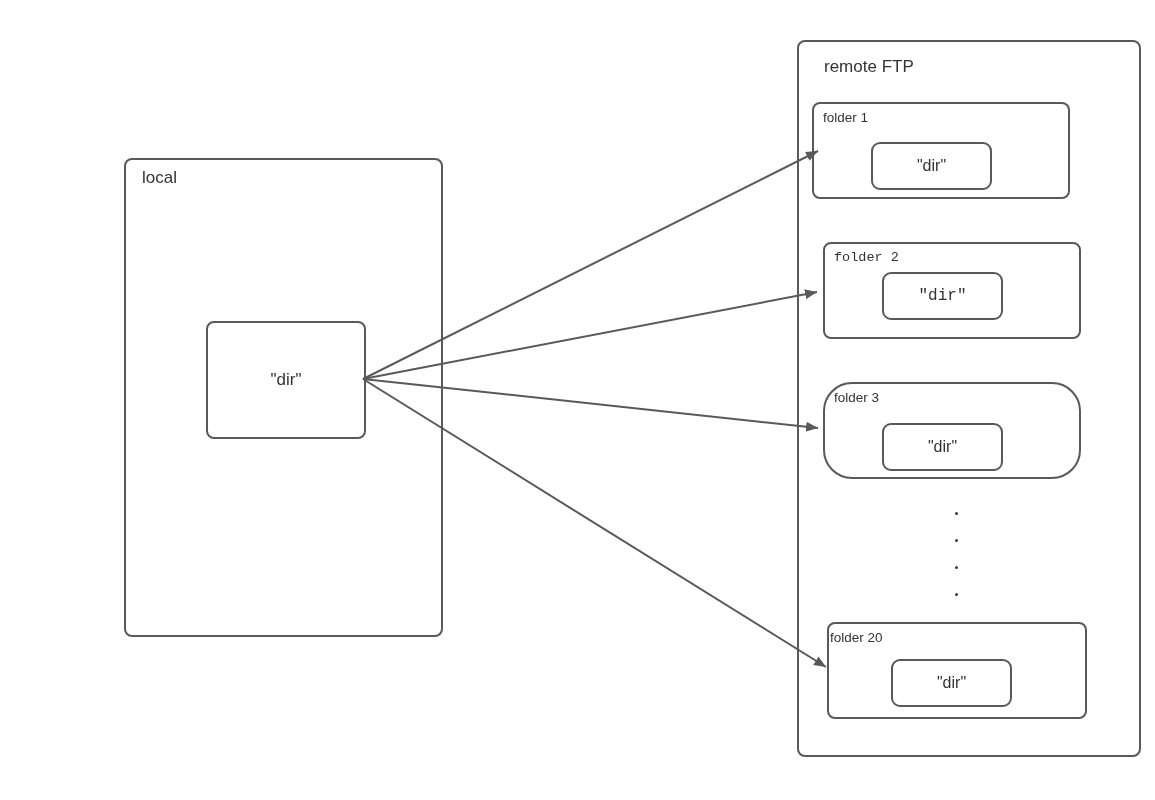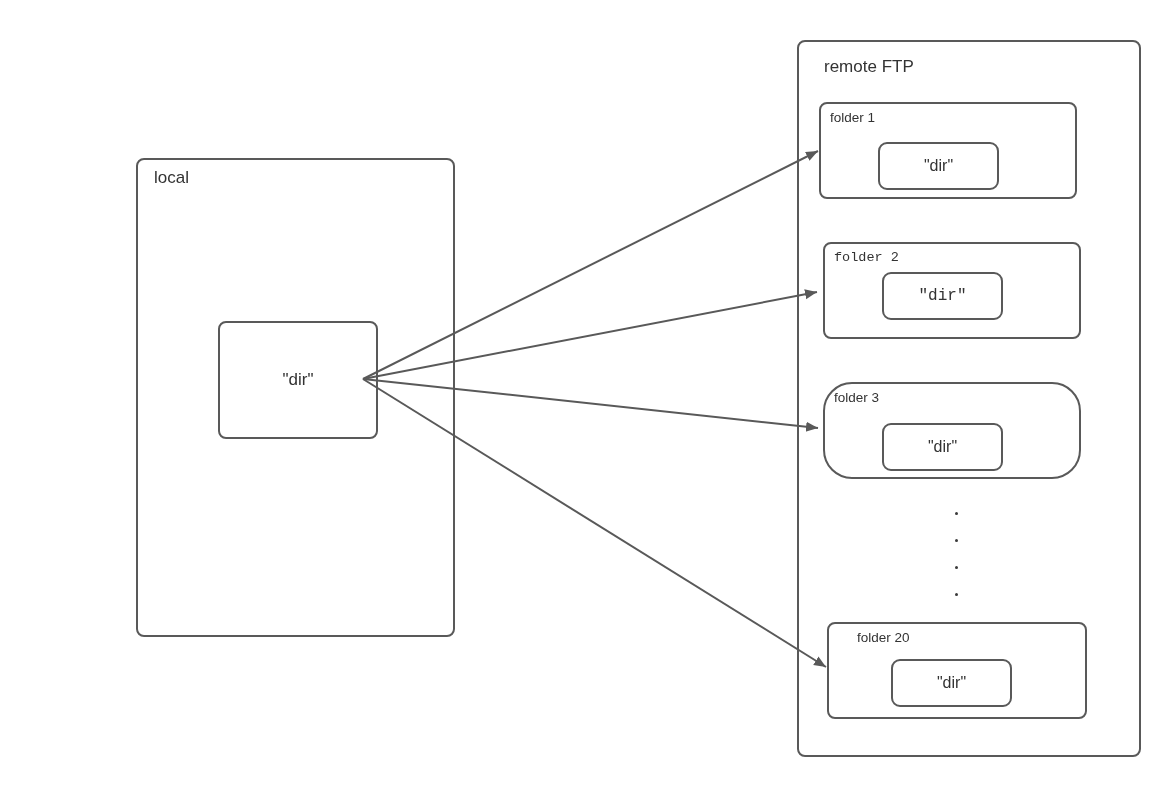--- a/index.html
+++ b/index.html
@@ -17,37 +17,37 @@
     overflow: hidden;
   }
   .box {
     position: absolute;
     border: 2px solid #595959;
     border-radius: 8px;
     background: #ffffff;
     box-sizing: border-box;
   }
   
-  #local-box   { left: 136px; top: 158px; width: 319px; height: 479px; }
+  #local-box   { left: 124px; top: 158px; width: 319px; height: 479px; }
   #local-label { position: absolute; left: 16px; top: 8px; font-size: 17px; }
   #local-dir   { left: 80px; top: 161px; width: 160px; height: 118px;
                  display: flex; align-items: center; justify-content: center;
                  font-size: 17px; border-radius: 8px; }
   
   #remote-box   { left: 797px; top: 40px; width: 344px; height: 717px; }
   #remote-label { position: absolute; left: 25px; top: 15px; font-size: 17px; }
 
   .folder { position: absolute; width: 258px; height: 97px; border-radius: 8px; }
-  #folder-1  { left: 20px; top: 60px;  }
+  #folder-1  { left: 13px; top: 60px;  }
   #folder-2  { left: 24px; top: 200px; font-family: Liberation Mono, monospace; }
   #folder-3  { left: 24px; top: 340px; border-radius: 29px; }
   #folder-20 { left: 28px; top: 580px; width: 260px; }
 
   .folder-label { position: absolute; left: 9px; top: 6px; font-size: 13.5px; }
-  #folder-20 .folder-label { left: 12px; padding-left: 16px; }
+  #folder-20 .folder-label { left: 1px; }
 
   .dir-box {
     position: absolute;
     border: 2px solid #595959;
     border-radius: 9px;
     background: #ffffff;
     box-sizing: border-box;
     width: 121px; height: 48px;
     display: flex; align-items: center; justify-content: center;
     font-size: 16px;

